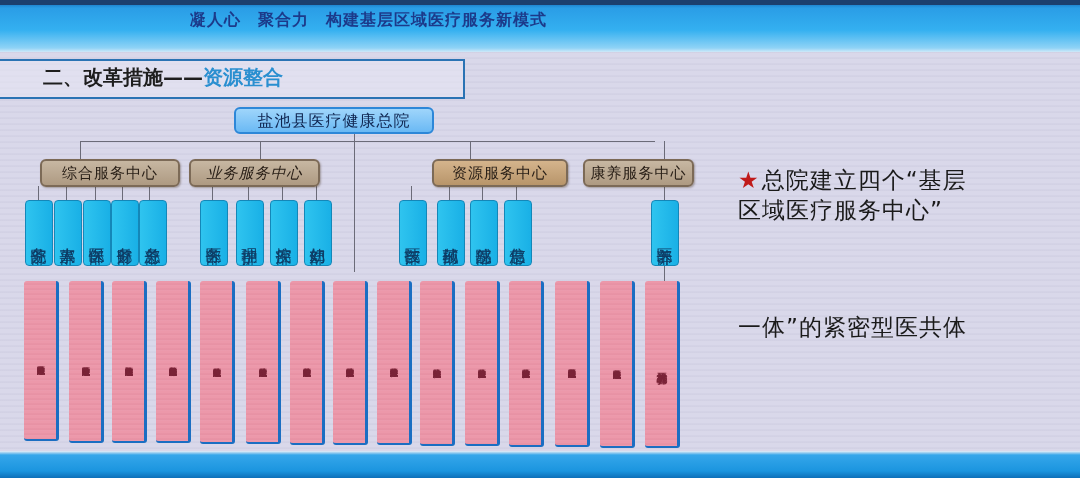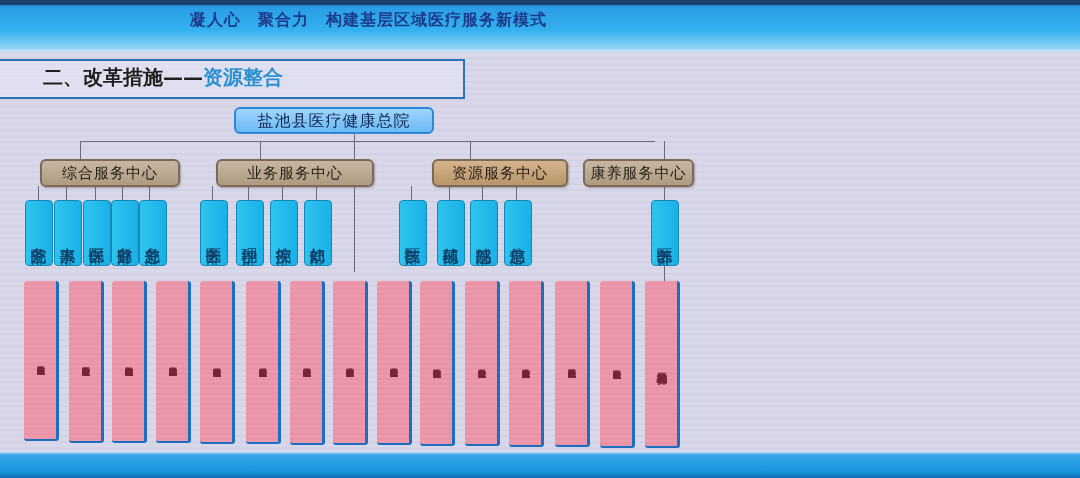--- a/index.html
+++ b/index.html
@@ -109,21 +109,21 @@
 <div class="line" style="left:316px; top:186px; width:1px; height:14px;"></div>
 <div class="line" style="left:411px; top:186px; width:1px; height:14px;"></div>
 <div class="line" style="left:449px; top:186px; width:1px; height:14px;"></div>
 <div class="line" style="left:482px; top:186px; width:1px; height:14px;"></div>
 <div class="line" style="left:516px; top:186px; width:1px; height:14px;"></div>
 <div class="line" style="left:664px; top:186px; width:1px; height:14px;"></div>
 
 <div class="hq-box">盐池县医疗健康总院</div>
 
 <div class="center-box" style="left:24px; top:159px; width:140px;margin-left:16px;">综合服务中心</div>
-<div class="center-box" style="left:216px; top:159px; width:158px;">业务服务中心</div>
+<div class="center-box" style="left:189px; top:159px; width:131px;font-style:italic;">业务服务中心</div>
 <div class="center-box hl" style="left:398px; top:159px; width:136px;margin-left:34px;">资源服务中心</div>
 <div class="center-box" style="left:583px; top:159px; width:111px;">康养服务中心</div>
 
 <div class="dept-box" style="left:25px;">院务部</div>
 <div class="dept-box" style="left:54px;">人事部</div>
 <div class="dept-box" style="left:83px;">医保部</div>
 <div class="dept-box" style="left:111px;">财务部</div>
 <div class="dept-box" style="left:139px;">总务部</div>
 
 <div class="dept-box" style="left:200px;">医务部</div>
@@ -148,17 +148,20 @@
 <div class="branch-box" style="left:333px; height:164px;">盐池县医疗健康总院高沙窝镇分院</div>
 <div class="branch-box" style="left:377px; height:164px;">盐池县医疗健康总院王乐井乡分院</div>
 <div class="branch-box" style="left:420px; height:165px;">盐池县医疗健康总院冯记沟乡分院</div>
 <div class="branch-box" style="left:465px; height:165px;">盐池县医疗健康总院青山乡分院</div>
 <div class="branch-box" style="left:509px; height:166px;">盐池县医疗健康总院麻黄山乡分院</div>
 <div class="branch-box" style="left:555px; height:166px;">盐池县医疗健康总院城市社区卫生服务中心</div>
 <div class="branch-box" style="left:600px; height:167px;">盐池县医疗健康总院残疾人康复医疗中心</div>
 <div class="branch-box big" style="left:645px; height:167px;">县乡村三级养老机构</div>
 
 <div class="note" style="top:165px;">
+  <div><span class="star">★</span><span>总院建立四个“基层</span></div>
+  <div>区域医疗服务中心”</div>
 </div>
 <div class="note" style="top:312px;">
+  <div>一体”的紧密型医共体</div>
 </div>
 
 <div class="bottom-bar"></div>
 
 </body></html>

